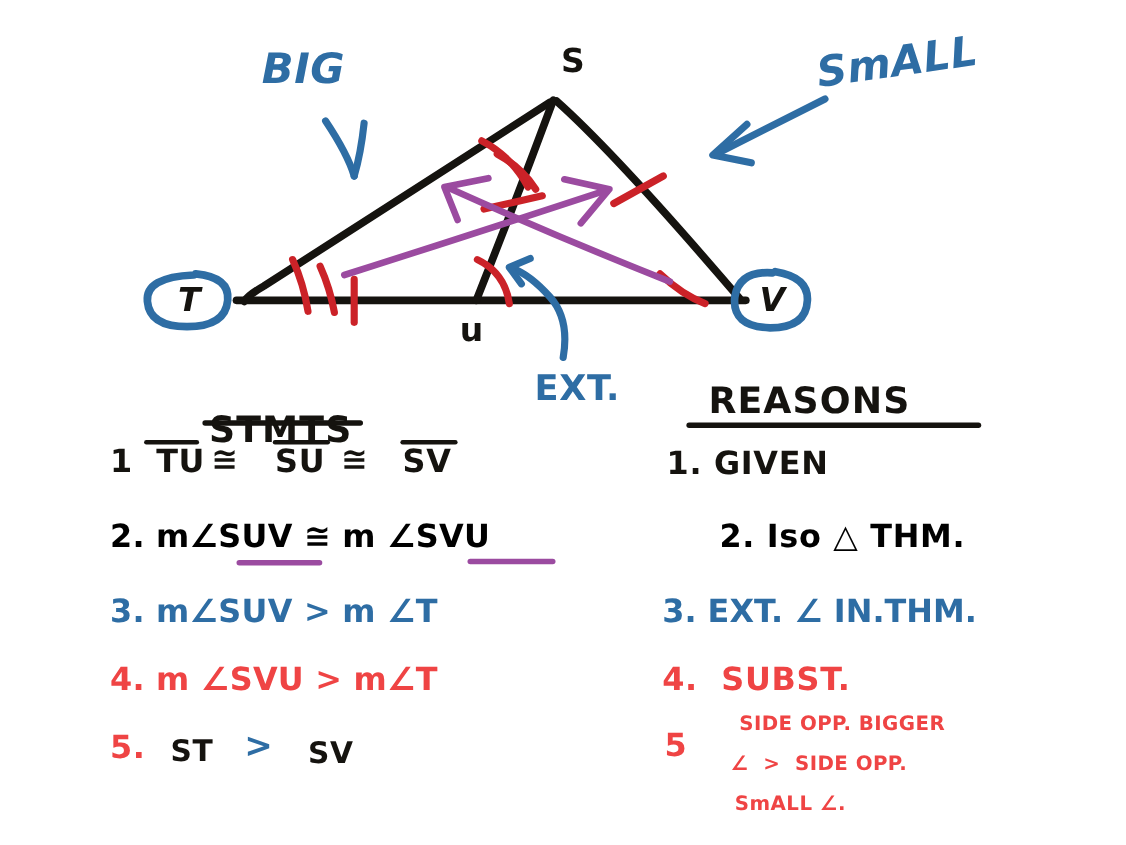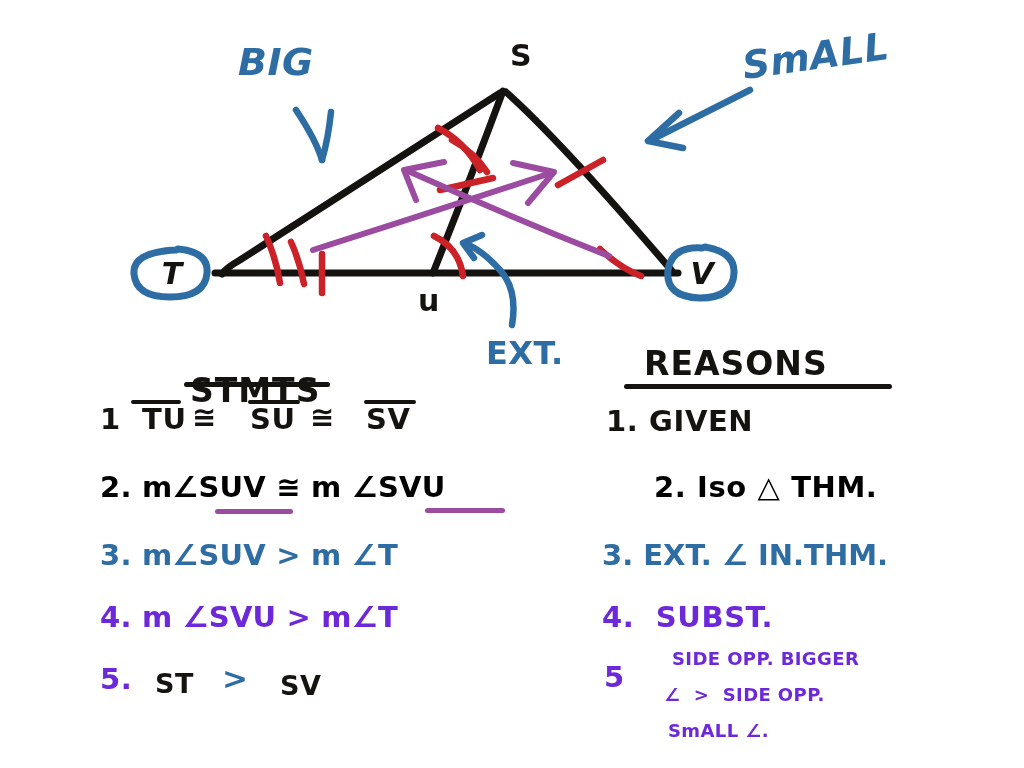--- a/index.html
+++ b/index.html
@@ -17,21 +17,21 @@
   .hw{
     font-family:"DejaVu Sans", sans-serif;
     font-weight:700;
     white-space:pre;
     letter-spacing:0.5px;
     position:absolute;
   }
   .ink-black{color:#15130f;}
   .ink-blue{color:#2e6da4;}
   .ink-red{color:#000000;}
-  .ink-purple{color:#6d28d9;}
+  .ink-purple{color:#ef4444;}
   .vlabel-plain{font-size:30px;font-weight:700;}
 
   
   .circled{
     position:absolute;
     display:flex;align-items:center;justify-content:center;
   }
   .circled .glyph{
     position:relative;z-index:2;
     font-size:30px;font-weight:700;font-style:italic;

